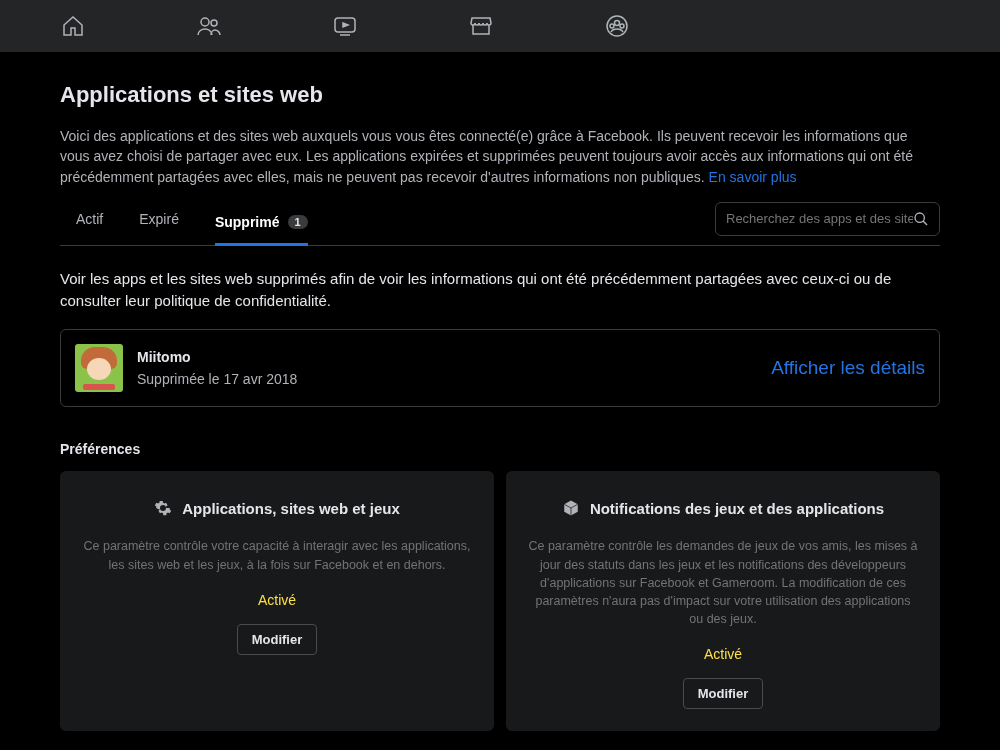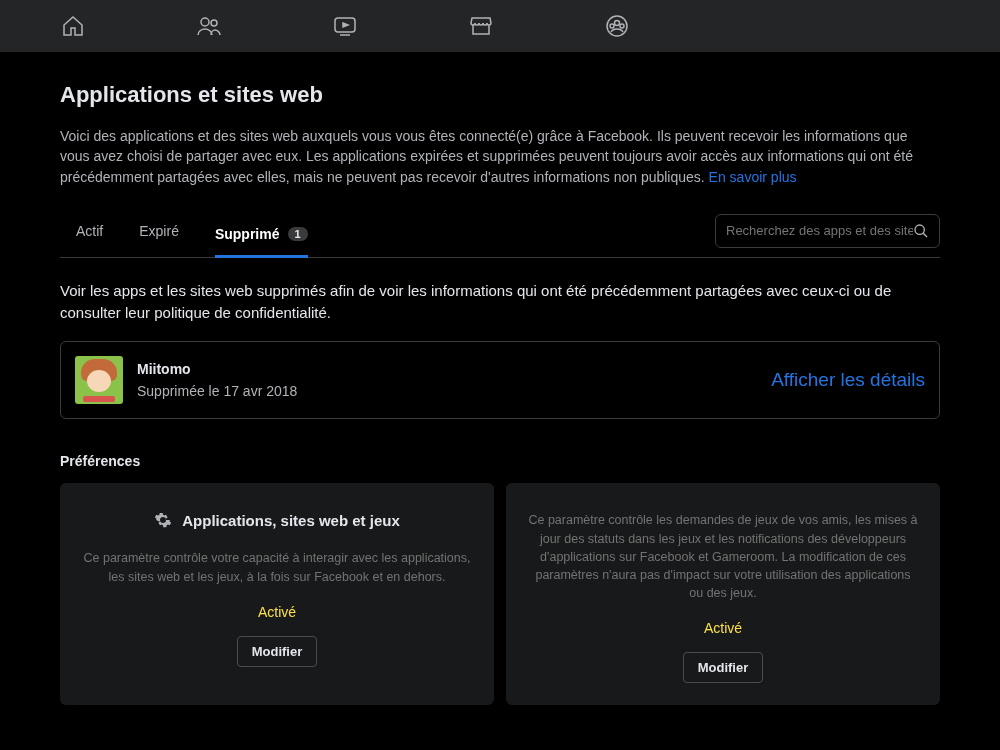--- a/index.html
+++ b/index.html
@@ -6,21 +6,21 @@
 body { background:#000; color:#e4e6eb; font-family:Helvetica, Arial, sans-serif; font-size:14px; width:1000px; height:750px; overflow:hidden; }
 
 
 .topnav { background:#242526; height:52px; display:flex; align-items:center; padding:0 60px; gap:110px; }
 .topnav .navicon { width:26px; height:26px; display:flex; align-items:center; justify-content:center; cursor:pointer; }
 .topnav svg { stroke:#b0b3b8; fill:none; stroke-width:1.5; }
 
 .main { padding:30px 60px 0 60px; }
 
 h1 { font-size:22px; font-weight:700; color:#e4e6eb; margin-bottom:18px; }
-.intro { color:#b0b3b8; font-size:14px; line-height:1.45; margin-bottom:24px; }
+.intro { color:#b0b3b8; font-size:14px; line-height:1.45; margin-bottom:12px; }
 .intro a { color:#2374e1; text-decoration:none; }
 
 .tabrow { display:flex; align-items:center; border-bottom:1px solid #3a3b3c; position:relative; }
 .tabs { display:flex; gap:36px; padding:8px 16px 10px 16px; }
 .tab { color:#b0b3b8; font-size:14px; cursor:pointer; padding:4px 0 8px 0; display:flex; align-items:center; gap:8px; }
 .tab.active { color:#fff; font-weight:600; border-bottom:3px solid #2374e1; margin-bottom:-11px; padding-bottom:9px; }
 .badge { background:#3a3b3c; color:#e4e6eb; font-size:11px; border-radius:9px; padding:1px 7px; font-weight:600; }
 .searchbox { margin-left:auto; border:1px solid #3a3b3c; border-radius:6px; height:34px; width:225px; display:flex; align-items:center; padding:0 10px; margin-bottom:6px; }
 .searchbox input { background:transparent; border:none; outline:none; color:#b0b3b8; flex:1; font-size:13px; }
 .searchbox svg { stroke:#b0b3b8; fill:none; stroke-width:2; }
@@ -137,19 +137,26 @@
             <path d="M12 8a4 4 0 100 8 4 4 0 000-8zm9 4a9 9 0 01-.2 1.9l2.1 1.6-2 3.5-2.5-1a7 7 0 01-1.6.9l-.4 2.6h-4l-.4-2.6a7 7 0 01-1.6-.9l-2.5 1-2-3.5 2.1-1.6A9 9 0 013 12a9 9 0 01.2-1.9L1.1 8.5l2-3.5 2.5 1a7 7 0 011.6-.9L7.6 2.5h4l.4 2.6a7 7 0 011.6.9l2.5-1 2 3.5-2.1 1.6c.1.6.2 1.2.2 1.9z"></path>
           </svg>
         <span class="t">Applications, sites web et jeux</span>
       </div>
       <div class="prefdesc">Ce paramètre contrôle votre capacité à interagir avec les applications, les sites web et les jeux, à la fois sur Facebook et en dehors.</div>
       <div class="prefstate">Activé</div>
       <button class="modbtn">Modifier</button>
     </div>
 
     <div class="prefcard">
+      <div class="prefhead">
+        <svg width="18" height="18" viewBox="0 0 24 24">
+            <path d="M12 2l9 5v10l-9 5-9-5V7z"></path>
+            <path d="M3 7l9 5 9-5M12 12v10" stroke="#18191a" stroke-width="1" fill="none"></path>
+          </svg>
+        <span class="t">Notifications des jeux et des applications</span>
+      </div>
       <div class="prefdesc">Ce paramètre contrôle les demandes de jeux de vos amis, les mises à jour des statuts dans les jeux et les notifications des développeurs d'applications sur Facebook et Gameroom. La modification de ces paramètres n'aura pas d'impact sur votre utilisation des applications ou des jeux.</div>
       <div class="prefstate">Activé</div>
       <button class="modbtn">Modifier</button>
     </div>
 
   </div>
 </div>
 
 </body></html>

